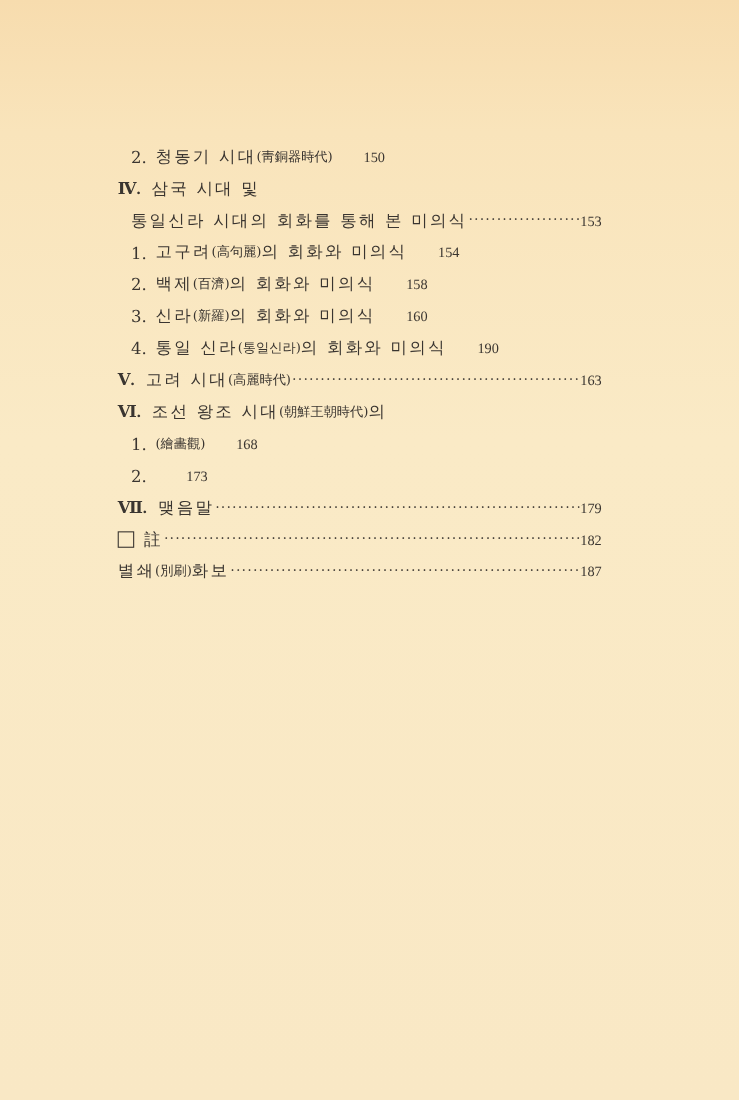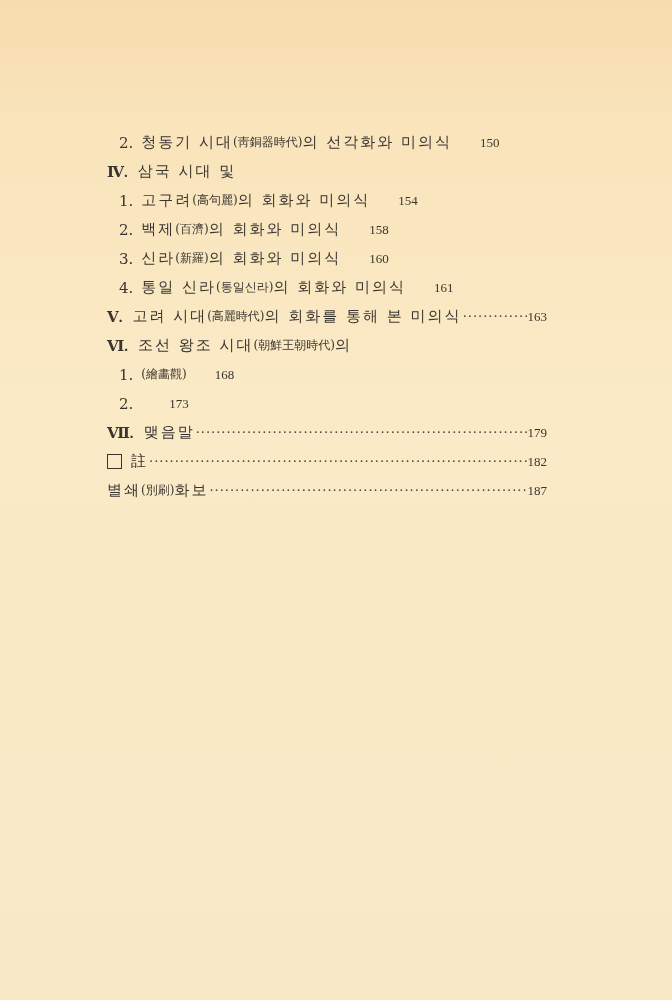--- a/index.html
+++ b/index.html
@@ -74,29 +74,33 @@
 </head>
 <body>
 
 <div class="page">
   <div class="toc">
 
     <div class="row indent">
       <span class="num">2.</span>
       <span class="title">청동기 시대</span>
       <span class="hanja">(靑銅器時代)</span>
-      <span class="title">의 선각화와 미의식</span>
       <span class="page-no gap-page">150</span>
     </div>
 
     <div class="row">
       <span class="roman">Ⅳ.</span>
       <span class="title">삼국 시대 및</span>
     </div>
 
+    <div class="row indent right-page">
+      <span class="title">통일신라 시대의 회화를 통해 본 미의식</span>
+      <span class="leader"></span>
+      <span class="page-no">153</span>
+    </div>
 
     <div class="row indent">
       <span class="num">1.</span>
       <span class="title">고구려</span>
       <span class="hanja">(高句麗)</span>
       <span class="title">의 회화와 미의식</span>
       <span class="page-no gap-page">154</span>
     </div>
 
     <div class="row indent">
@@ -113,28 +117,27 @@
       <span class="hanja">(新羅)</span>
       <span class="title">의 회화와 미의식</span>
       <span class="page-no gap-page">160</span>
     </div>
 
     <div class="row indent">
       <span class="num">4.</span>
       <span class="title">통일 신라</span>
       <span class="hanja">(통일신라)</span>
       <span class="title">의 회화와 미의식</span>
-      <span class="page-no gap-page">161</span>
+      <span class="page-no gap-page">190</span>
     </div>
 
     <div class="row right-page">
       <span class="roman">Ⅴ.</span>
       <span class="title">고려 시대</span>
       <span class="hanja">(高麗時代)</span>
-      <span class="title">의 회화를 통해 본 미의식</span>
       <span class="leader"></span>
       <span class="page-no">163</span>
     </div>
 
     <div class="row">
       <span class="roman">Ⅵ.</span>
       <span class="title">조선 왕조 시대</span>
       <span class="hanja">(朝鮮王朝時代)</span>
       <span class="title">의</span>
     </div>

